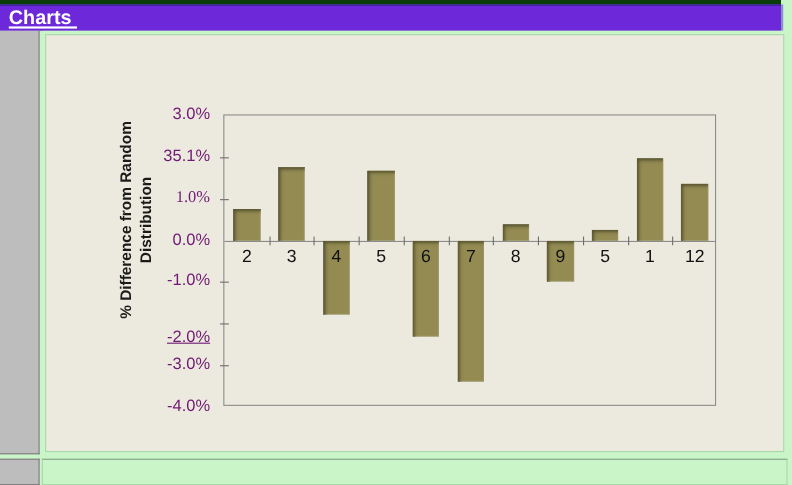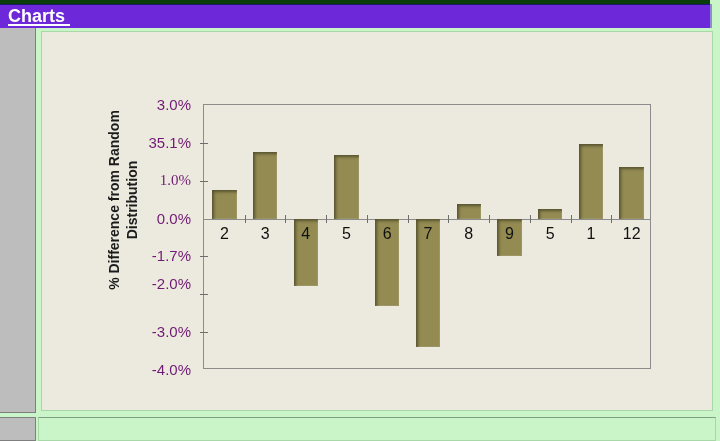--- a/index.html
+++ b/index.html
@@ -254,22 +254,22 @@
         <span>% Difference from Random</span>
         <span class="l2">Distribution</span>
       </div>
 
       <div class="plot-wrap">
         <div class="y-labels" id="y-labels">
             <div class="y-label" style="top: 0px;">3.0%</div>
             <div class="y-label" style="top: 37.8571px;">35.1%</div>
             <div class="y-label" style="top: 75.7143px; font-family: Liberation Serif, serif;">1.0%</div>
             <div class="y-label" style="top: 113.571px; margin-left: 24px;">0.0%</div>
-            <div class="y-label" style="top: 151.429px;">-1.7%</div>
-            <div class="y-label" style="top: 179px;">-2.0%</div>
+            <div class="y-label" style="top: 151.429px;">-1.0%</div>
+            <div class="y-label" style="top: 202px; text-decoration: underline;">-2.0%</div>
             <div class="y-label" style="top: 227.143px;">-3.0%</div>
             <div class="y-label" style="top: 265px;">-4.0%</div>
           </div>
         <div class="plot-area" id="plot-area">
             <div class="tick" style="top: 37.8571px;"></div>
             <div class="tick" style="top: 75.7143px;"></div>
             <div class="tick" style="top: 151.429px;"></div>
             <div class="tick" style="top: 189.286px;"></div>
             <div class="tick" style="top: 227.143px;"></div>
             <div class="zero-line" style="top: 113.571px;"></div>

